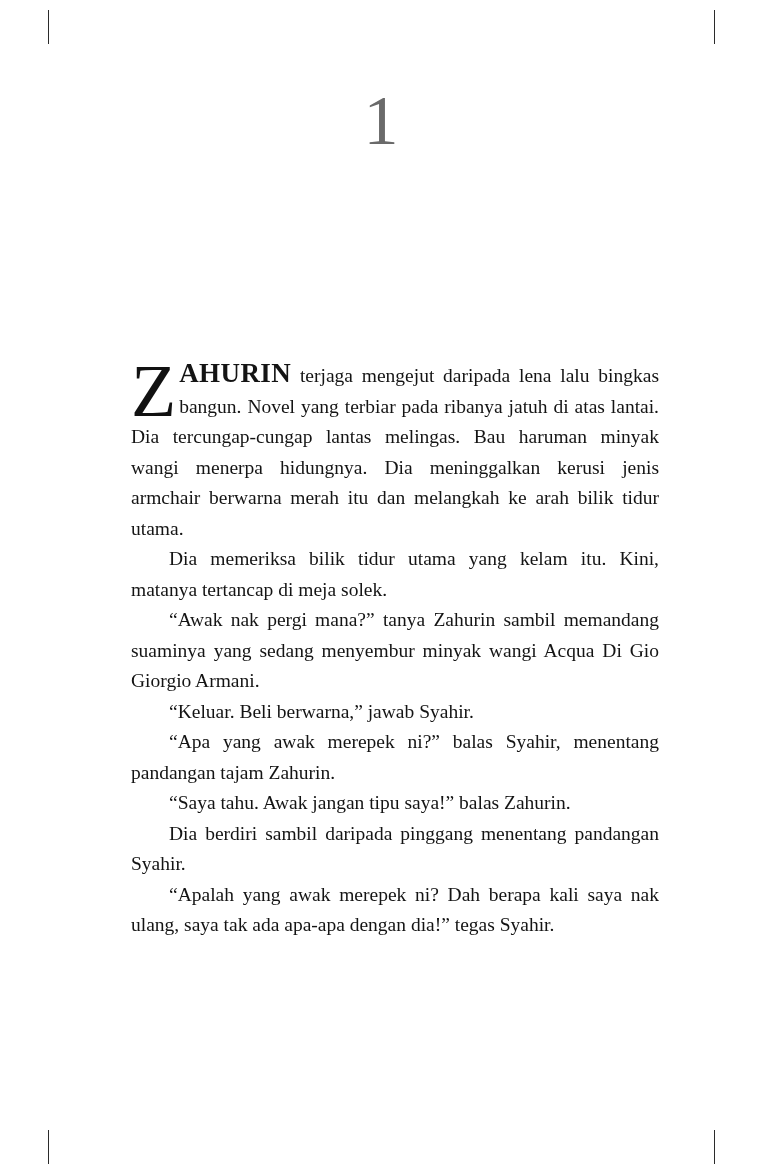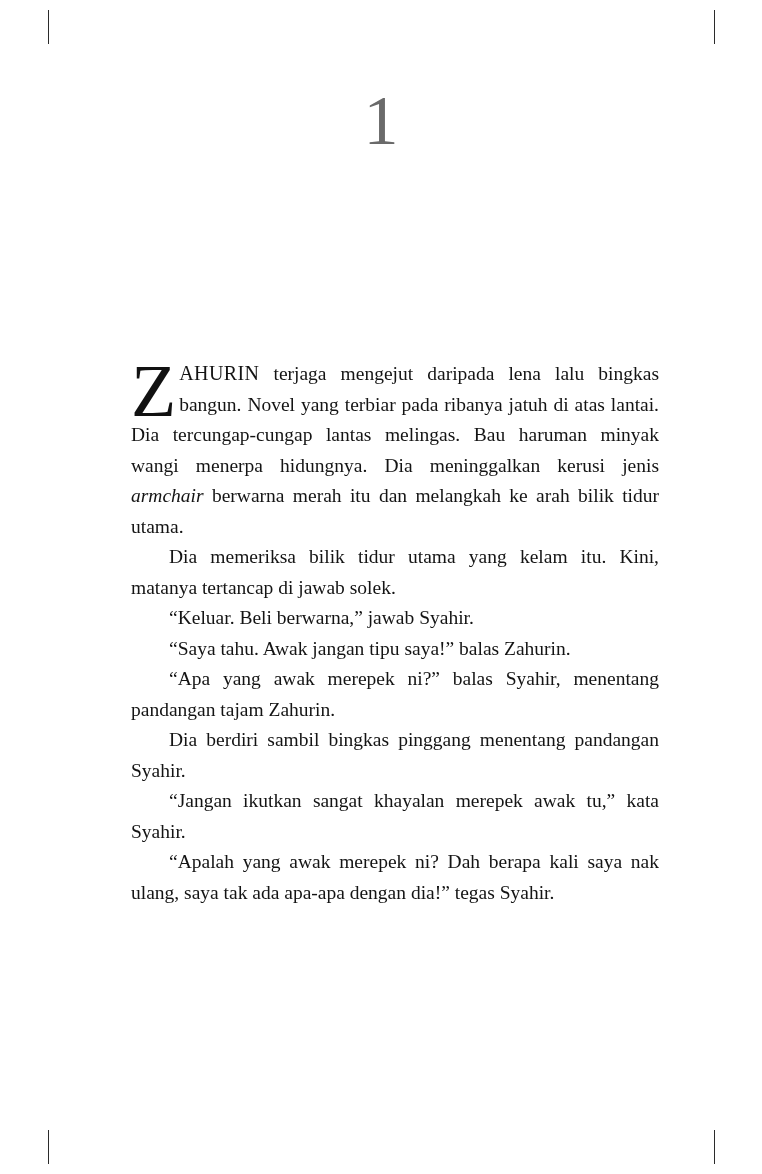--- a/index.html
+++ b/index.html
@@ -78,45 +78,46 @@
     font-family: "Liberation Serif", serif;
     font-size: 74px;
     line-height: 58px;
     padding: 4px 2px 0 0;
     margin-right: 1px;
     color: #111;
   }
   .smallcaps {
     font-variant: small-caps;
     letter-spacing: 0.4px;
-    font-size: 20px;
+    font-size: 27px;
+    font-weight: bold;
   }
-  .italic { font-style: italic; }
+  .italic { }
 
   
   .jtight { word-spacing: 0.5px; }
 </style>
 </head>
 <body>
 
 <div class="page">
 
   <div class="crop-mark crop-v cm-tl"></div>
   <div class="crop-mark crop-v cm-tr"></div>
   <div class="crop-mark crop-v cm-bl"></div>
   <div class="crop-mark crop-v cm-br"></div>
 
   <div class="chapter-number">1</div>
 
   <div class="text-block">
 
     <p class="first jtight"><span class="dropcap">Z</span><span class="smallcaps">AHURIN</span><span> terjaga mengejut daripada lena lalu bingkas bangun. Novel yang terbiar pada ribanya jatuh di atas lantai. Dia tercungap-cungap lantas melingas. Bau haruman minyak wangi menerpa hidungnya. Dia meninggalkan kerusi jenis </span><span class="italic">armchair</span><span> berwarna merah itu dan melangkah ke arah bilik tidur utama.</span></p>
 
-    <p>Dia memeriksa bilik tidur utama yang kelam itu. Kini, matanya tertancap di jawab solek.</p>
+    <p>Dia memeriksa bilik tidur utama yang kelam itu. Kini, matanya tertancap di meja solek.</p>
+    <p>“Awak nak pergi mana?” tanya Zahurin sambil memandang suaminya yang sedang menyembur minyak wangi Acqua Di Gio Giorgio Armani.</p>
     <p>“Keluar. Beli berwarna,” jawab Syahir.</p>
+    <p>“Apa yang awak merepek ni?” balas Syahir, menentang pandangan tajam Zahurin.</p>
     <p>“Saya tahu. Awak jangan tipu saya!” balas Zahurin.</p>
-    <p>“Apa yang awak merepek ni?” balas Syahir, menentang pandangan tajam Zahurin.</p>
-    <p>Dia berdiri sambil bingkas pinggang menentang pandangan Syahir.</p>
-    <p>“Jangan ikutkan sangat khayalan merepek awak tu,” kata Syahir.</p>
+    <p>Dia berdiri sambil daripada pinggang menentang pandangan Syahir.</p>
     <p>“Apalah yang awak merepek ni? Dah berapa kali saya nak ulang, saya tak ada apa-apa dengan dia!” tegas Syahir.</p>
 
   </div>
 </div>
 
 </body></html>

